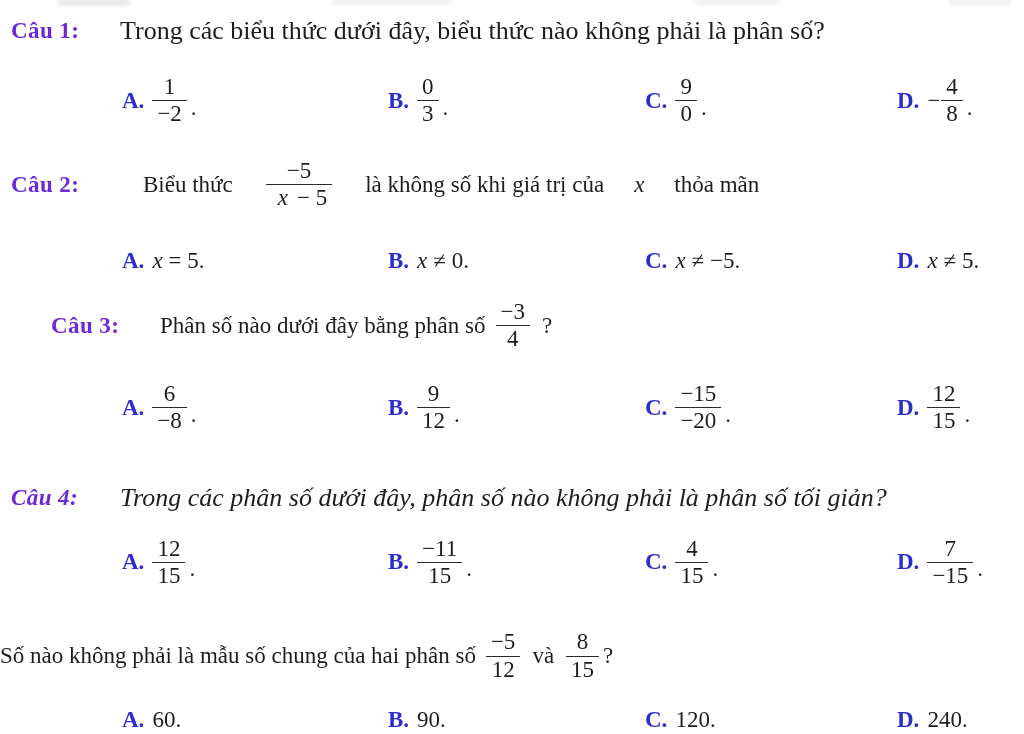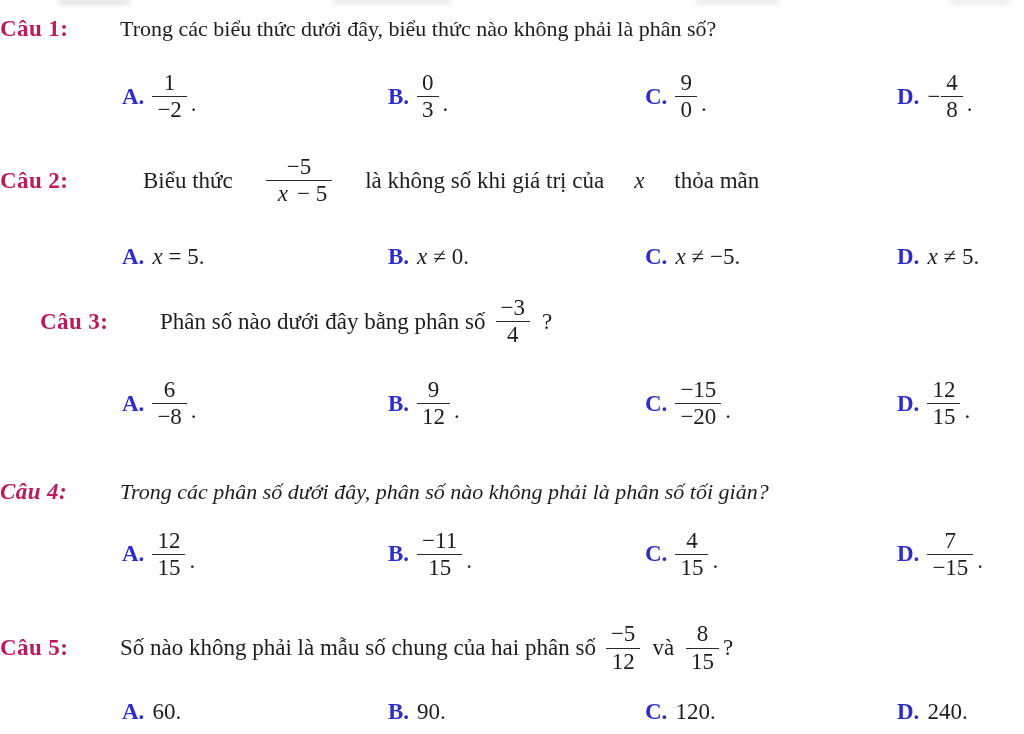--- a/index.html
+++ b/index.html
@@ -2,24 +2,24 @@
 <html><head>
 <meta charset="utf-8">
 <style>
   html,body{margin:0;padding:0;}
   body{
     width:1024px;height:734px;background:#ffffff;position:relative;overflow:hidden;
     font-family:"Liberation Serif","DejaVu Serif",serif;color:#1d1d1f;
   }
   .q-head{display:flex;align-items:center;}
   .q-label{
-    flex:none;width:120px;box-sizing:border-box;padding-left:0;
-    font-weight:bold;font-size:23px;color:#be185d;letter-spacing:.4px;
+    flex:none;width:120px;box-sizing:border-box;padding-left:11px;
+    font-weight:bold;font-size:23px;color:#6d28d9;letter-spacing:.4px;
   }
-  .q-text{font-size:22px;text-align:center;}
+  .q-text{font-size:26px;text-align:center;}
   .seg{font-size:23px;}
   .var{font-style:italic;}
   .q-head .var{margin:0 7px;}
   .frac{display:inline-block;text-align:center;font-size:23px;line-height:1.15;vertical-align:middle;}
   .frac .num{display:block;border-bottom:1.6px solid #2a2a2c;padding:0 5px;}
   .frac .den{display:block;padding:0 5px;}
   .den-rest{margin-left:2px;}
   .q-head .frac{margin:0 10px;}
   .qmark{font-size:23px;margin-left:2px;}
   .mid{font-size:23px;margin:12px 2px;}
@@ -199,21 +199,20 @@
     <span class="letter">D.</span>
     <span class="frac">
         <span class="num">7</span>
         <span class="den">−15</span>
       </span>
     <span class="dot">.</span>
   </div>
 </div>
 
 <div class="q-head mt-q5h">
-  <span class="q-label">Câu 5:</span>
   <span class="seg">Số nào không phải là mẫu số chung của hai phân số</span>
   <span class="frac">
       <span class="num">−5</span>
       <span class="den">12</span>
     </span>
   <span class="mid">và</span>
   <span class="frac">
       <span class="num">8</span>
       <span class="den">15</span>
     </span>

